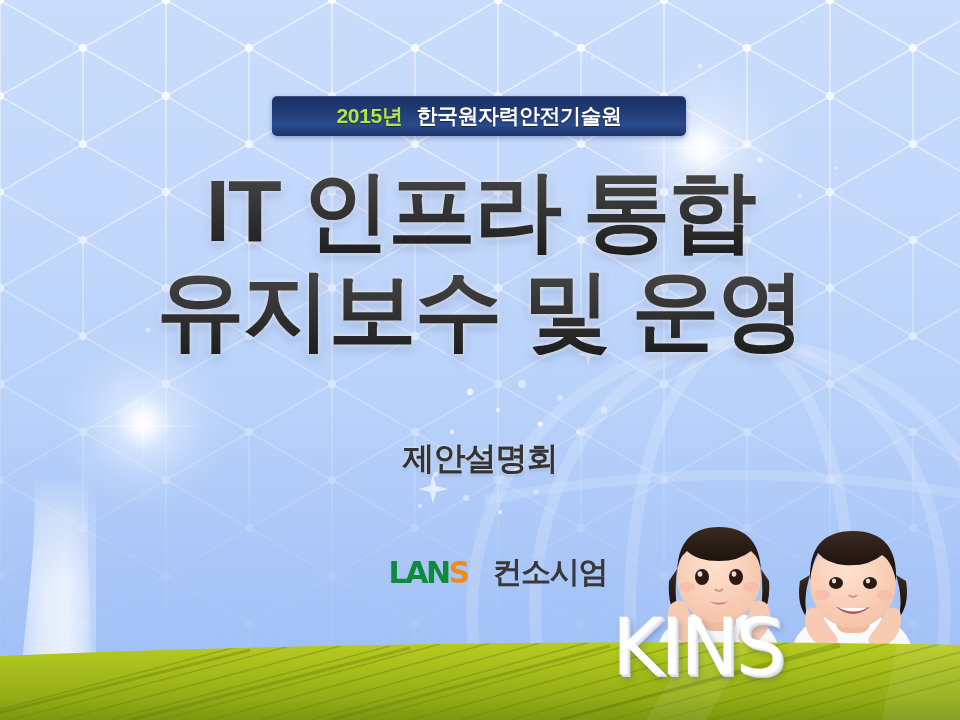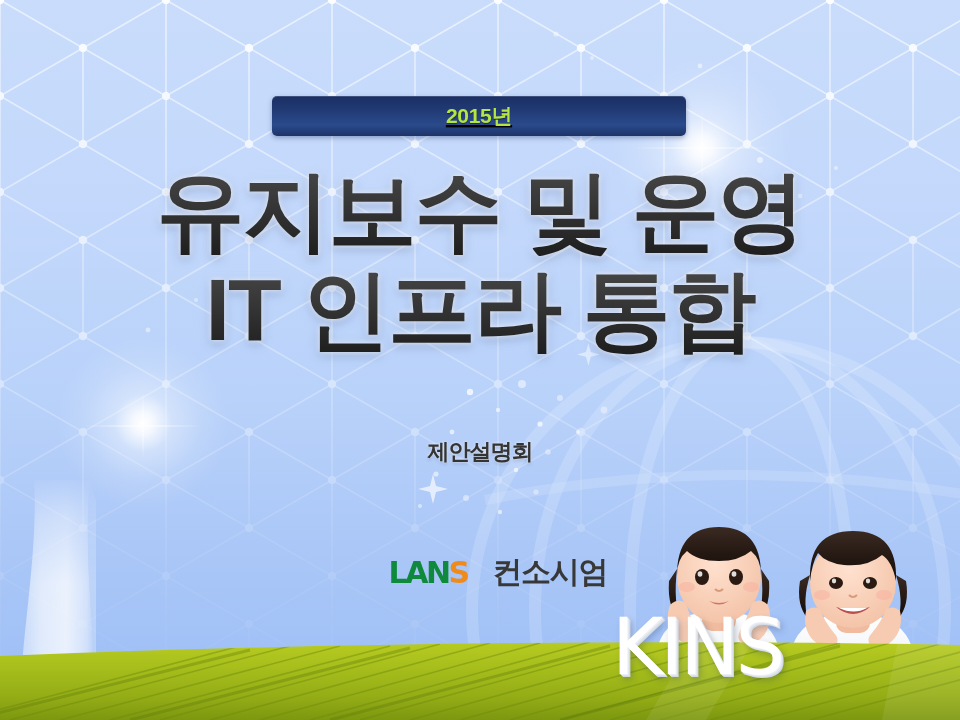--- a/index.html
+++ b/index.html
@@ -103,21 +103,20 @@
     width: 414px;
     height: 40px;
     border-radius: 5px;
     background: linear-gradient(180deg, #1b2f63 0%, #213a74 35%, #2a4a8c 72%, #1d3468 100%);
     box-shadow: 0 2px 5px rgba(30,50,100,.35), inset 0 1px 0 rgba(255,255,255,.16);
     display: flex;
     align-items: center;
     justify-content: center;
     gap: 14px;
     white-space: nowrap;
-    text-decoration: underline;
   }
   .ribbon-year {
     font-size: 21px;
     font-weight: bold;
     color: #b4e540;
     letter-spacing: -0.3px;
     text-shadow: 0 1px 1px rgba(0,0,0,.4);
   }
   .ribbon-org {
     font-size: 21px;
@@ -149,21 +148,21 @@
     filter: drop-shadow(0 0 3px rgba(255,255,255,.9)) drop-shadow(0 3px 4px rgba(60,80,130,.30));
   }
 
   
   .subtitle {
     position: absolute;
     left: 0;
     right: 0;
     top: 437px;
     text-align: center;
-    font-size: 22px;
+    font-size: 32px;
     font-weight: bold;
     letter-spacing: -1px;
     color: #343434;
     text-shadow: 0 0 3px rgba(255,255,255,.85), 0 2px 3px rgba(60,80,130,.28);
     pointer-events: none;
   }
 
   
   .logo {
     position: absolute;
@@ -460,25 +459,26 @@
         <path d="M700 -10 L760 -10 L700 90 L640 90 Z"></path>
         <path d="M900 -10 L960 -10 L960 90 L880 90 Z"></path>
       </g>
     </svg>
   </div>
 
   <div class="kins">KINS</div>
 
   <div class="ribbon">
     <span class="ribbon-year">2015년</span>
+    <span class="ribbon-org">한국원자력안전기술원</span>
   </div>
 
   <div class="title-block">
+    <div class="title-line">IT 인프라 통합</div>
     <div class="title-line">유지보수 및 운영</div>
-    <div class="title-line">IT 인프라 통합</div>
   </div>
 
   <div class="subtitle">제안설명회</div>
 
   <div class="logo">
     <span class="logo-mark">
       <span class="logo-lan">LAN</span>
         <span class="logo-s">S</span>
     </span>
     <span class="logo-word">컨소시엄</span>

